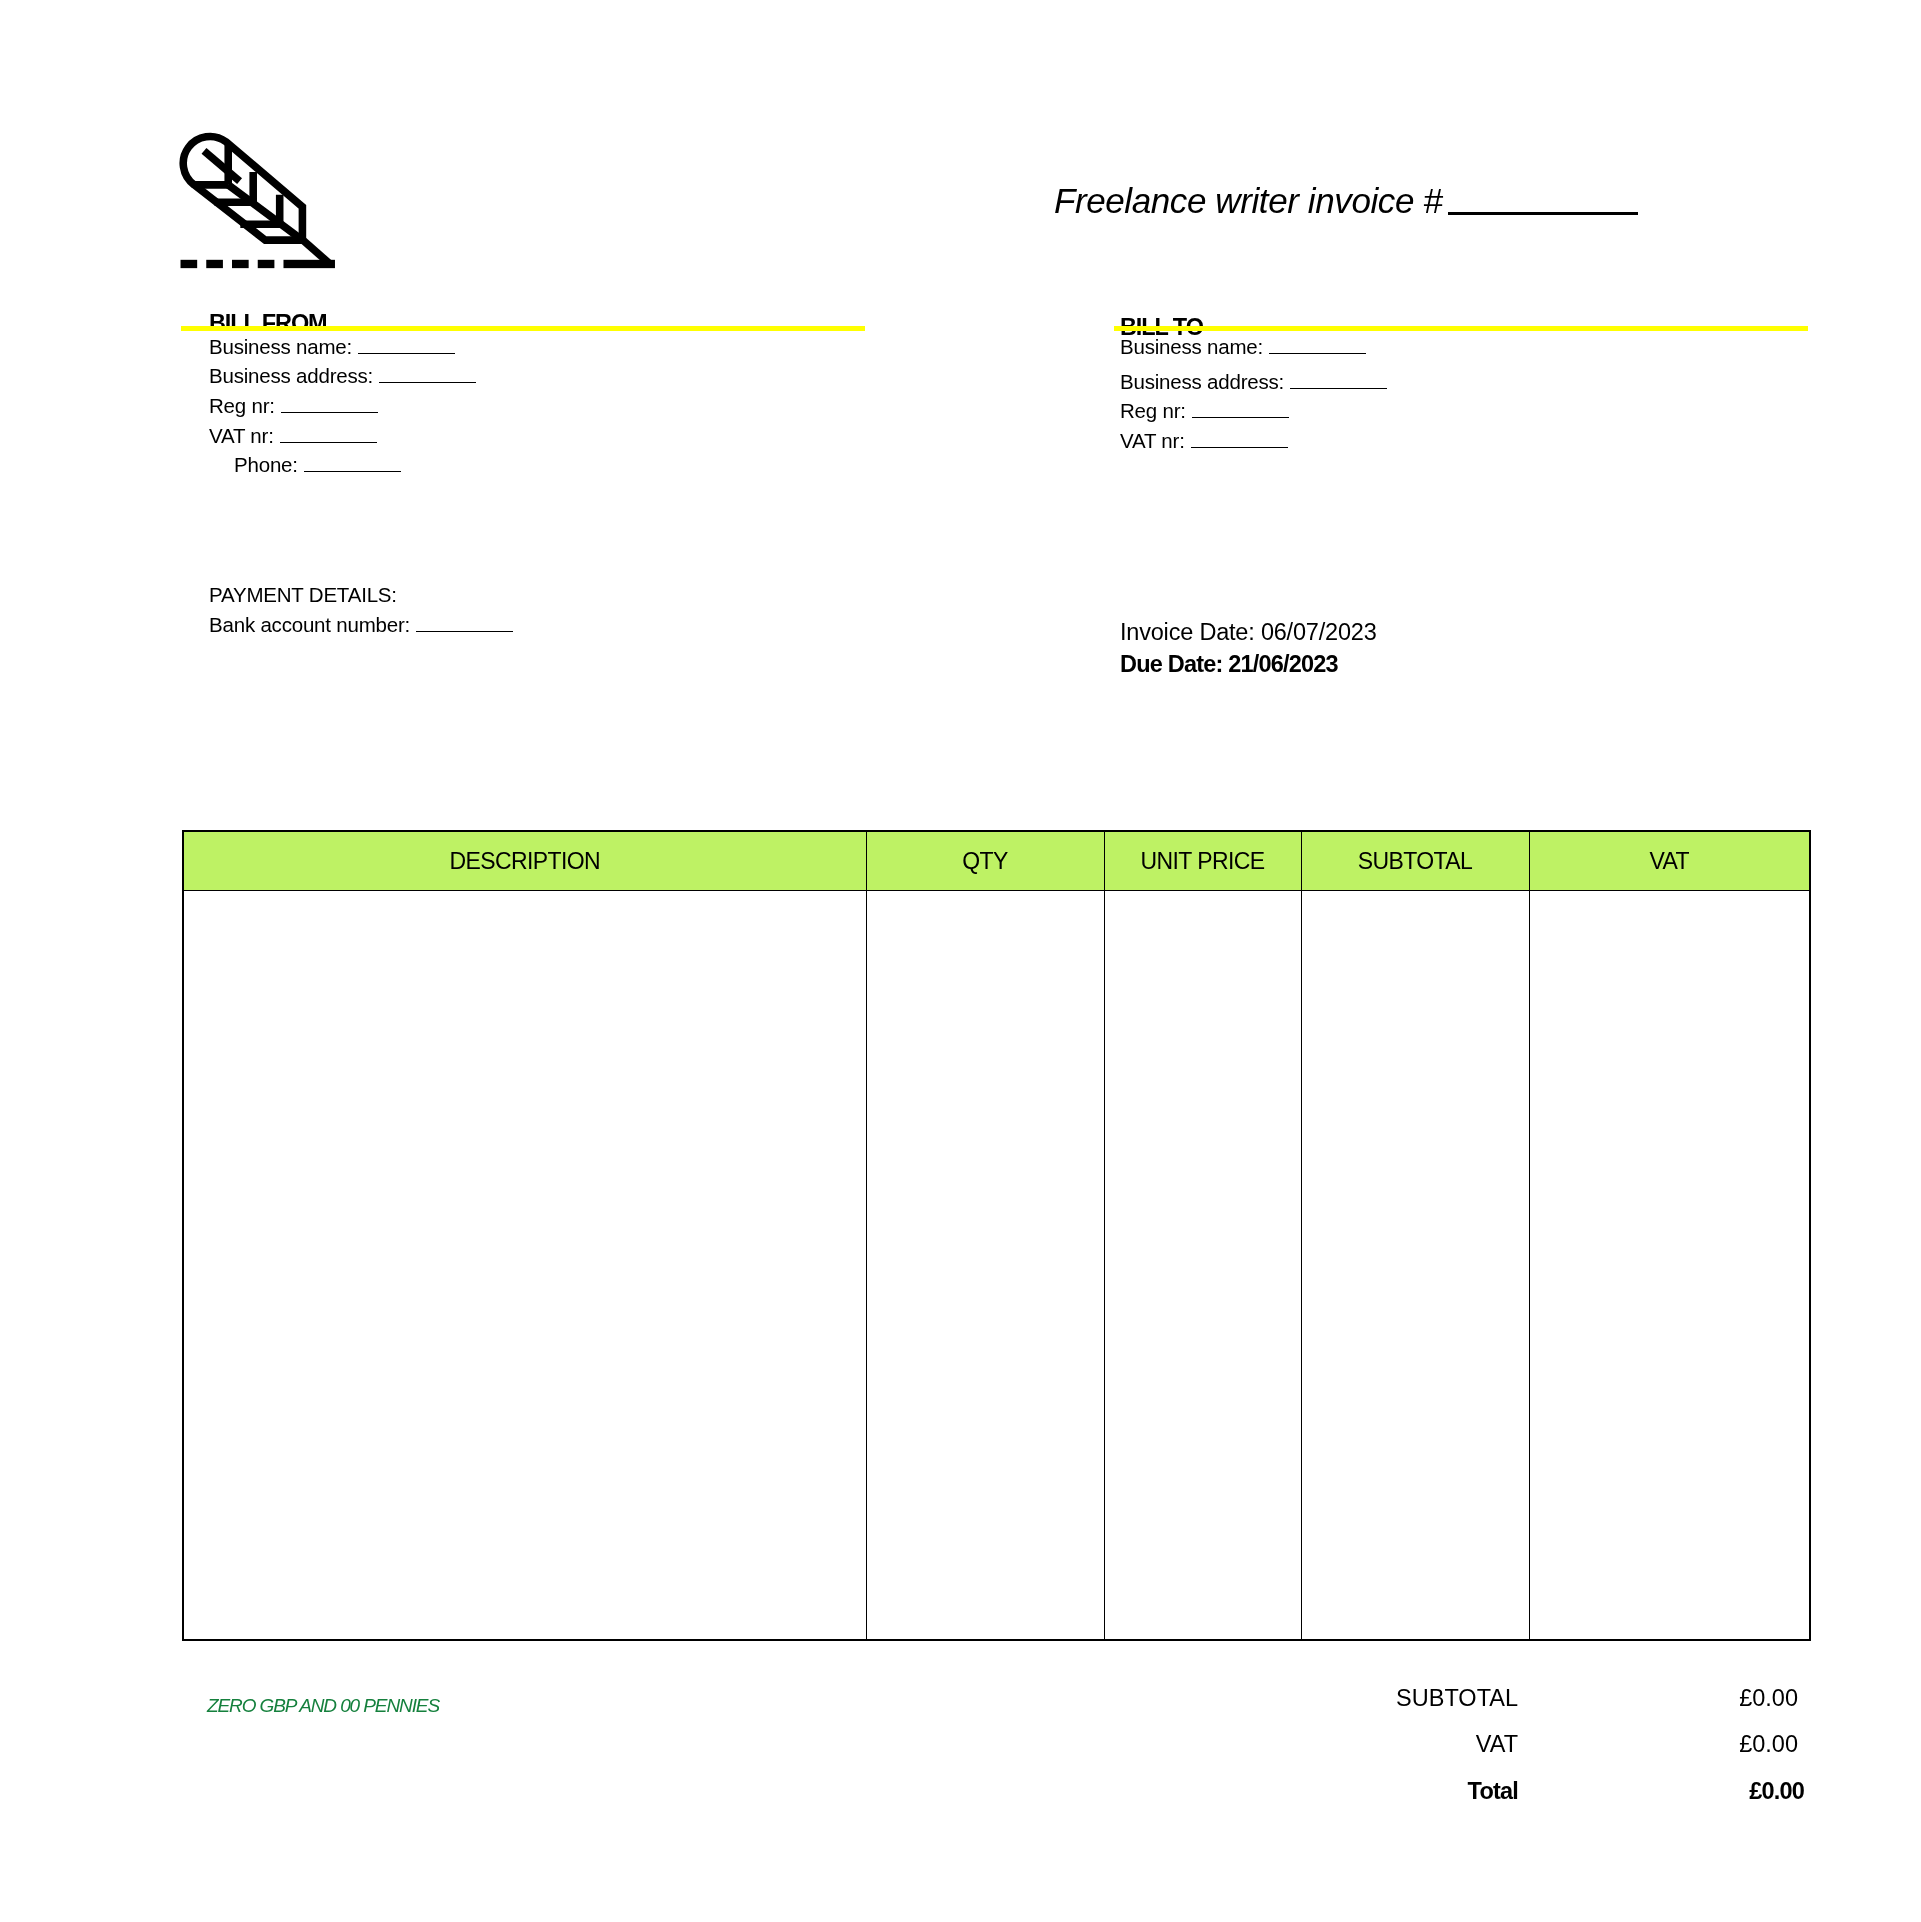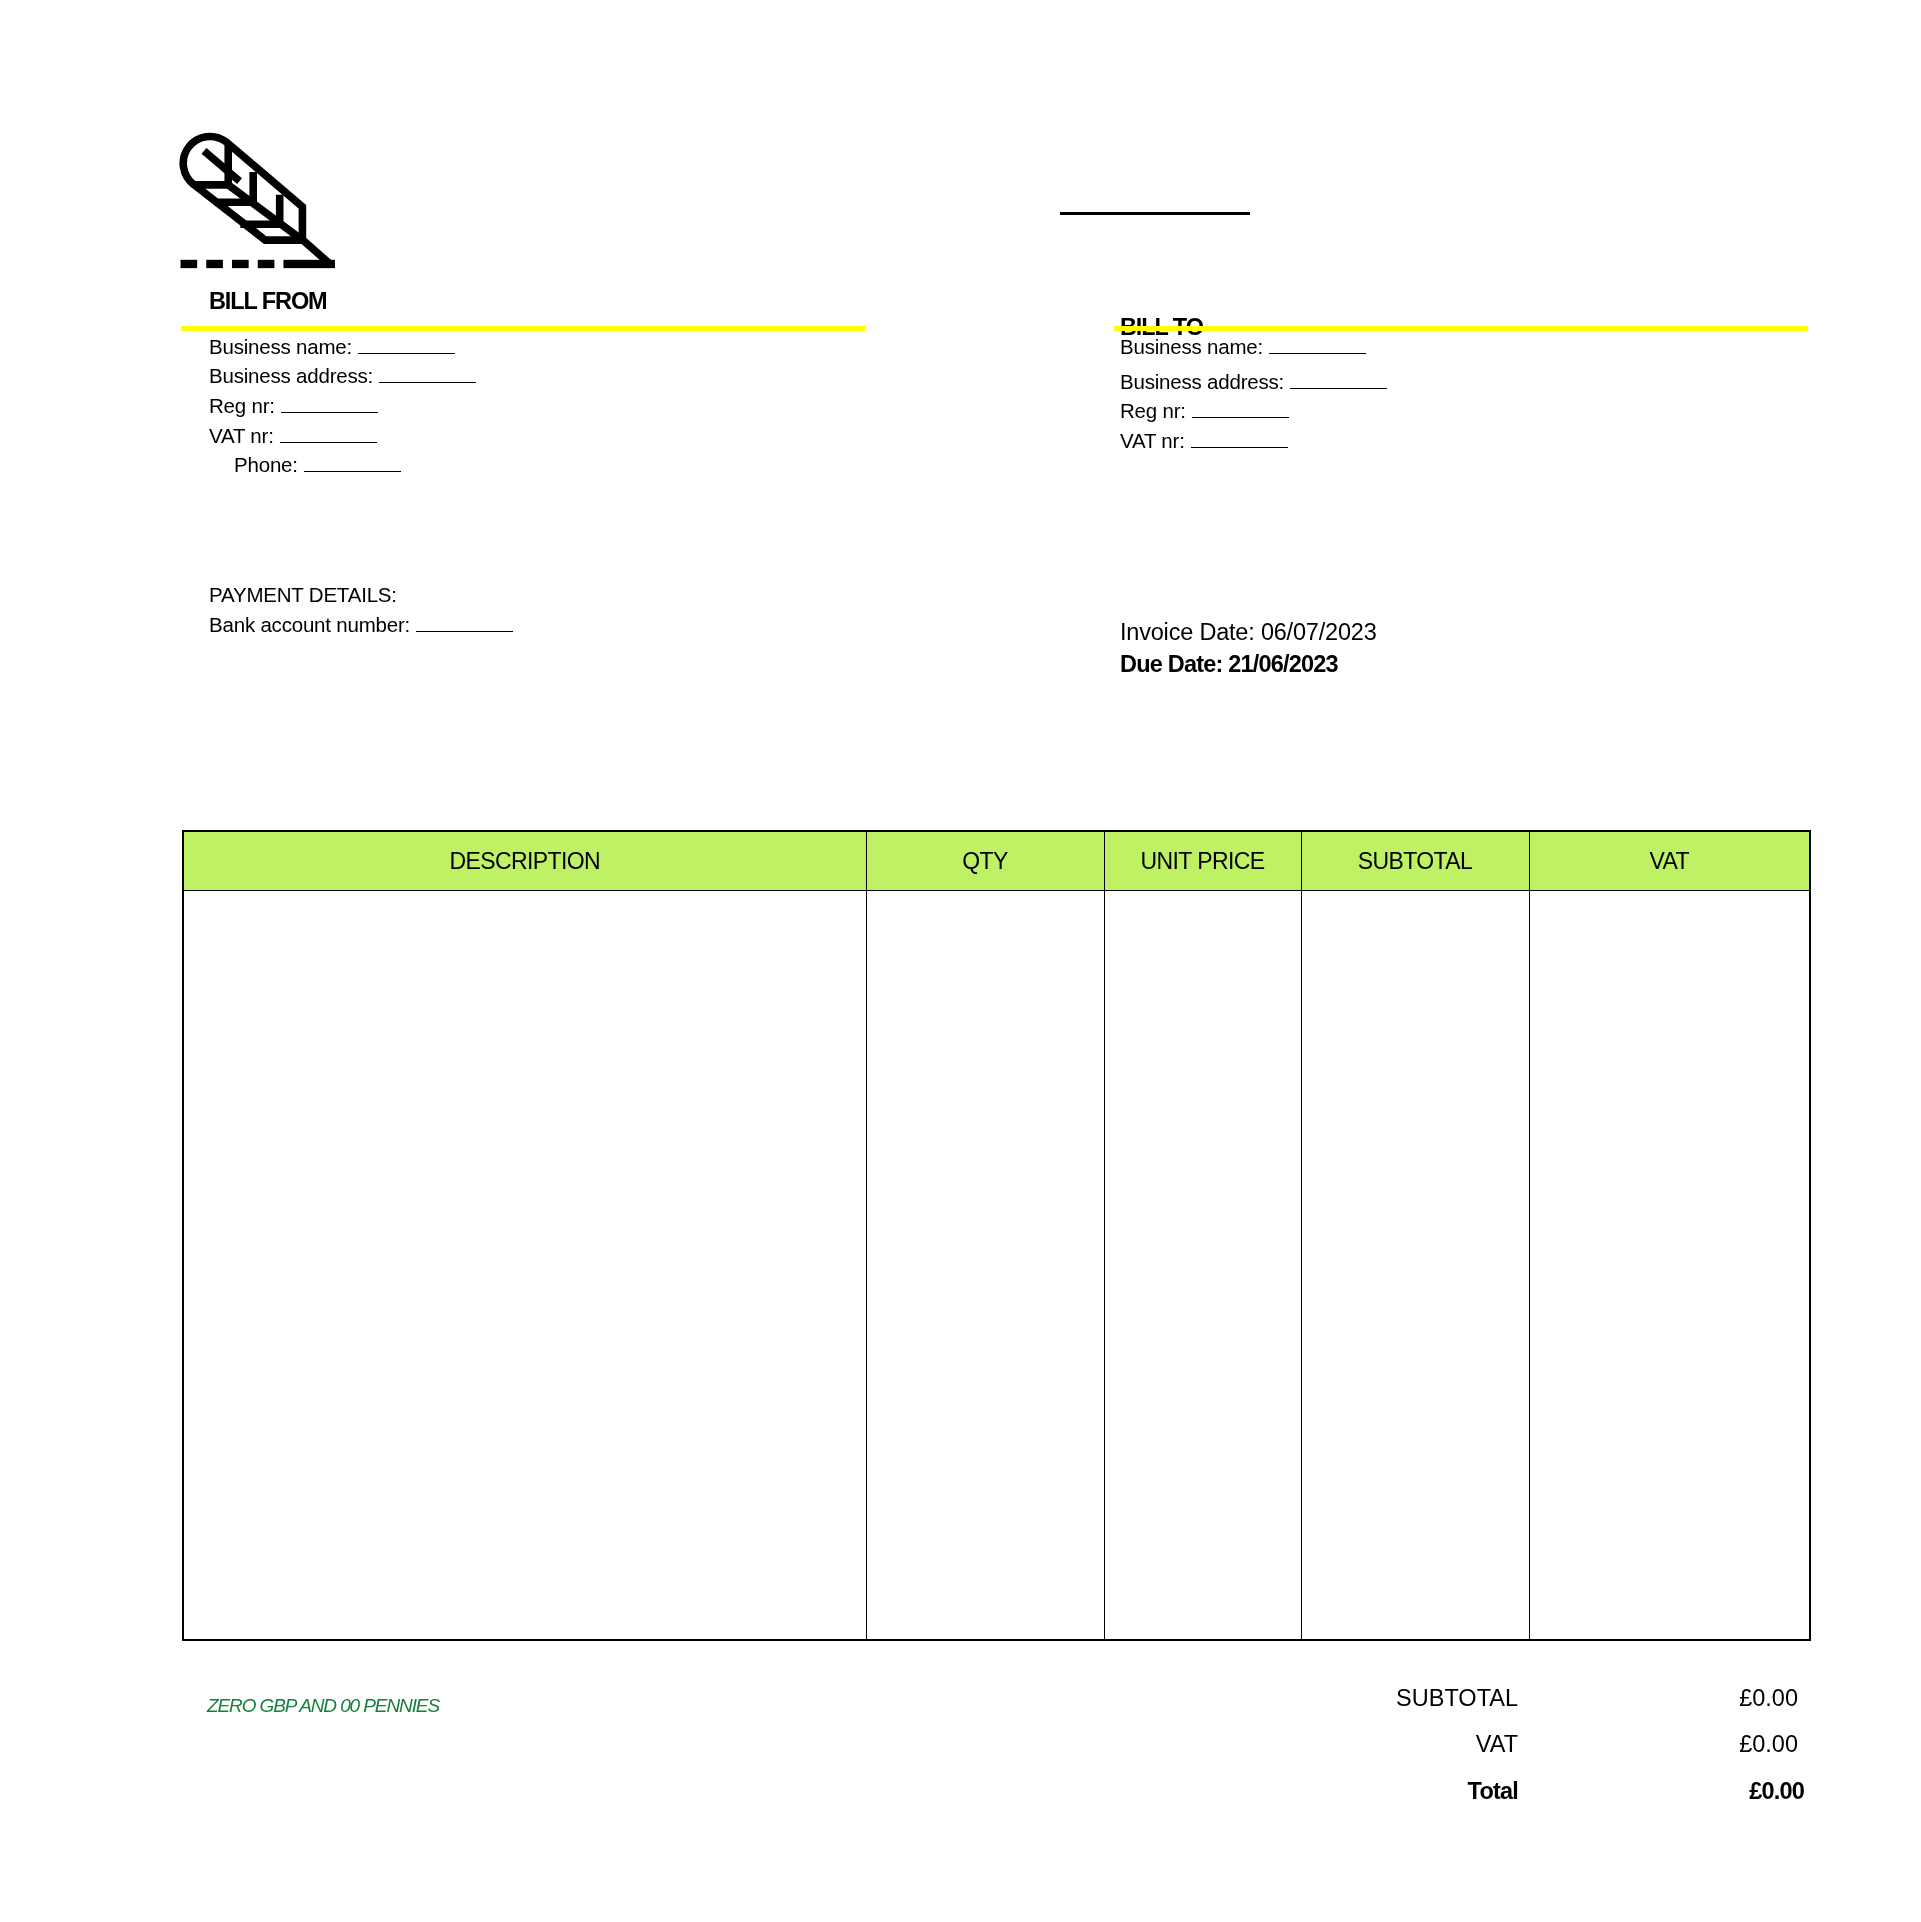--- a/index.html
+++ b/index.html
@@ -53,24 +53,24 @@
       <rect x="2" y="174" width="22" height="11"></rect>
       <rect x="36" y="174" width="22" height="11"></rect>
       <rect x="70" y="174" width="22" height="11"></rect>
       <rect x="104" y="174" width="22" height="11"></rect>
       <rect x="138" y="174" width="68" height="11"></rect>
     </g>
   </svg>
 </div>
 
 <div class="abs title">
-  <span class="blank"></span>
+  <span>Freelance writer invoice #</span><span class="blank"></span>
 </div>
 
-<div class="abs sec-head" style="left:209px; top:288px;">BILL FROM</div>
+<div class="abs sec-head" style="left:209px; top:310px;">BILL FROM</div>
 <div class="abs yline" style="left:181px; top:326px; width:684px;"></div>
 <div class="abs field" style="left:209px; top:335px;">
   <span>Business name:</span><span class="blank"></span>
 </div>
 <div class="abs field" style="left:209px; top:364px;">
   <span>Business address:</span><span class="blank"></span>
 </div>
 <div class="abs field" style="left:209px; top:394px;">
   <span>Reg nr:</span><span class="blank"></span>
 </div>

